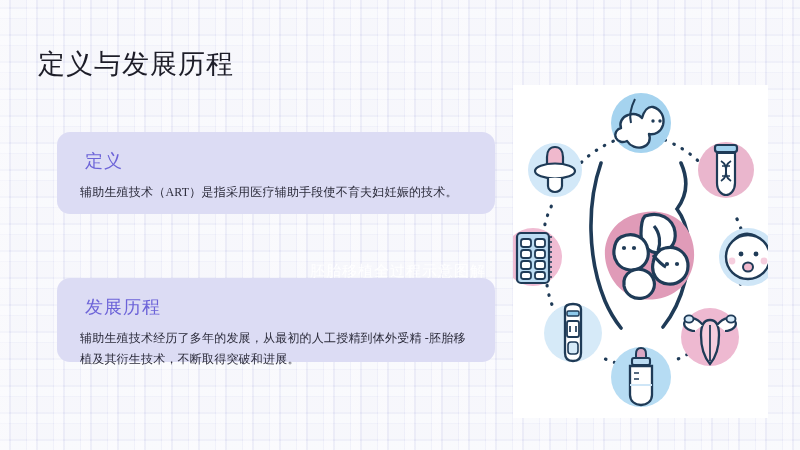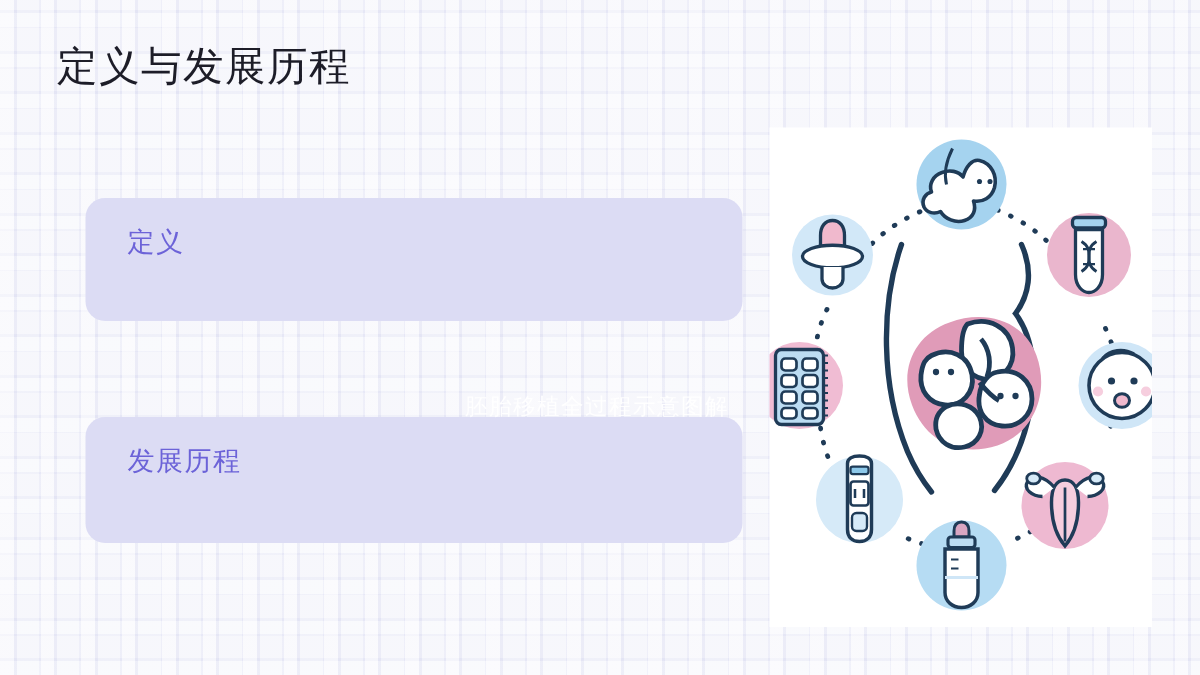--- a/index.html
+++ b/index.html
@@ -20,21 +20,21 @@
     background-color: #ecedf8;
     background-image:
       repeating-linear-gradient(90deg, rgba(255,255,255,0.55) 0px, rgba(255,255,255,0.55) 9px, rgba(222,223,242,0.35) 9px, rgba(222,223,242,0.35) 11px, rgba(255,255,255,0.35) 11px, rgba(255,255,255,0.35) 26px, rgba(228,229,246,0.30) 26px, rgba(228,229,246,0.30) 27px),
       repeating-linear-gradient(0deg, rgba(255,255,255,0.55) 0px, rgba(255,255,255,0.55) 9px, rgba(222,223,242,0.35) 9px, rgba(222,223,242,0.35) 11px, rgba(255,255,255,0.35) 11px, rgba(255,255,255,0.35) 26px, rgba(228,229,246,0.30) 26px, rgba(228,229,246,0.30) 27px);
     overflow: hidden;
   }
 
   .page-title {
     position: absolute;
     left: 38px;
-    top: 26px;
+    top: 46px;
     font-size: 27px;
     letter-spacing: 1px;
     color: #1d1d28;
     font-family: "Liberation Serif", "DejaVu Serif", serif;
     font-weight: 400;
     white-space: nowrap;
   }
 
   .card {
     position: absolute;
@@ -91,24 +91,26 @@
 </style>
 </head>
 <body>
 
 <div class="slide">
 
   <div class="page-title">定义与发展历程</div>
 
   <div class="card card-1">
     <div class="card-heading">定义</div>
+    <div class="card-body">辅助生殖技术（ART）是指采用医疗辅助手段使不育夫妇妊娠的技术。</div>
   </div>
 
   <div class="card card-2">
     <div class="card-heading">发展历程</div>
+    <div class="card-body">辅助生殖技术经历了多年的发展，从最初的人工授精到体外受精 -胚胎移植及其衍生技术，不断取得突破和进展。</div>
   </div>
 
   <div class="watermark">胚胎移植全过程示意图解</div>
 
   <div class="illus-panel">
     <svg width="255" height="333" viewBox="0 0 255 333" xmlns="http://www.w3.org/2000/svg">
 
       <g fill="none" stroke="#1f3b57" stroke-width="3.2" stroke-linecap="round" stroke-dasharray="0.5 9">
         <path d="M 48 109 Q 62 72 103 55"></path>
         <path d="M 152 55 Q 193 72 207 109"></path>

